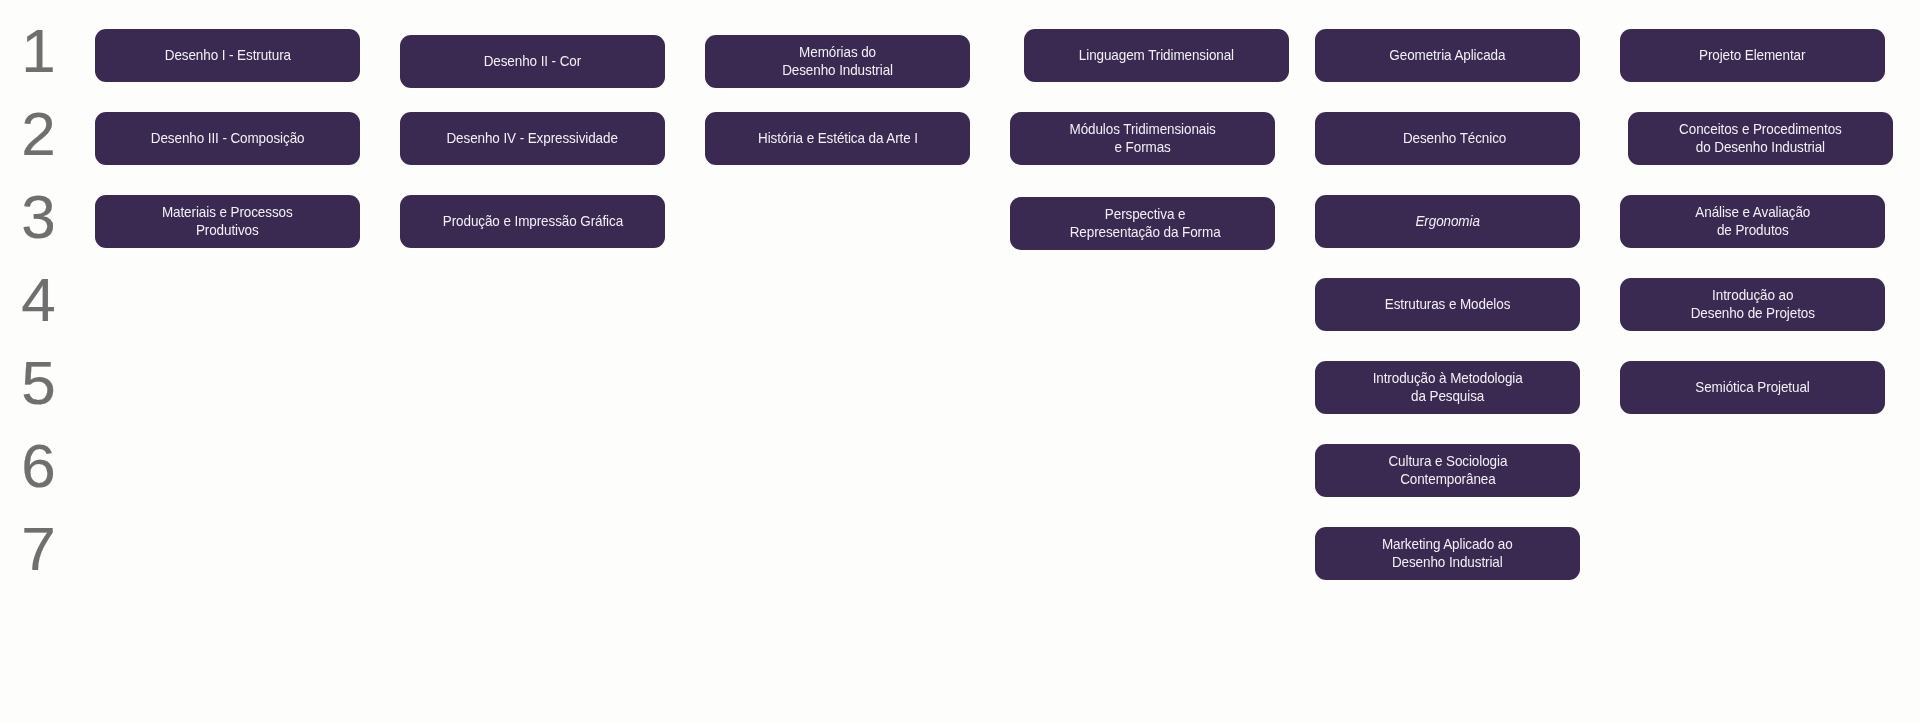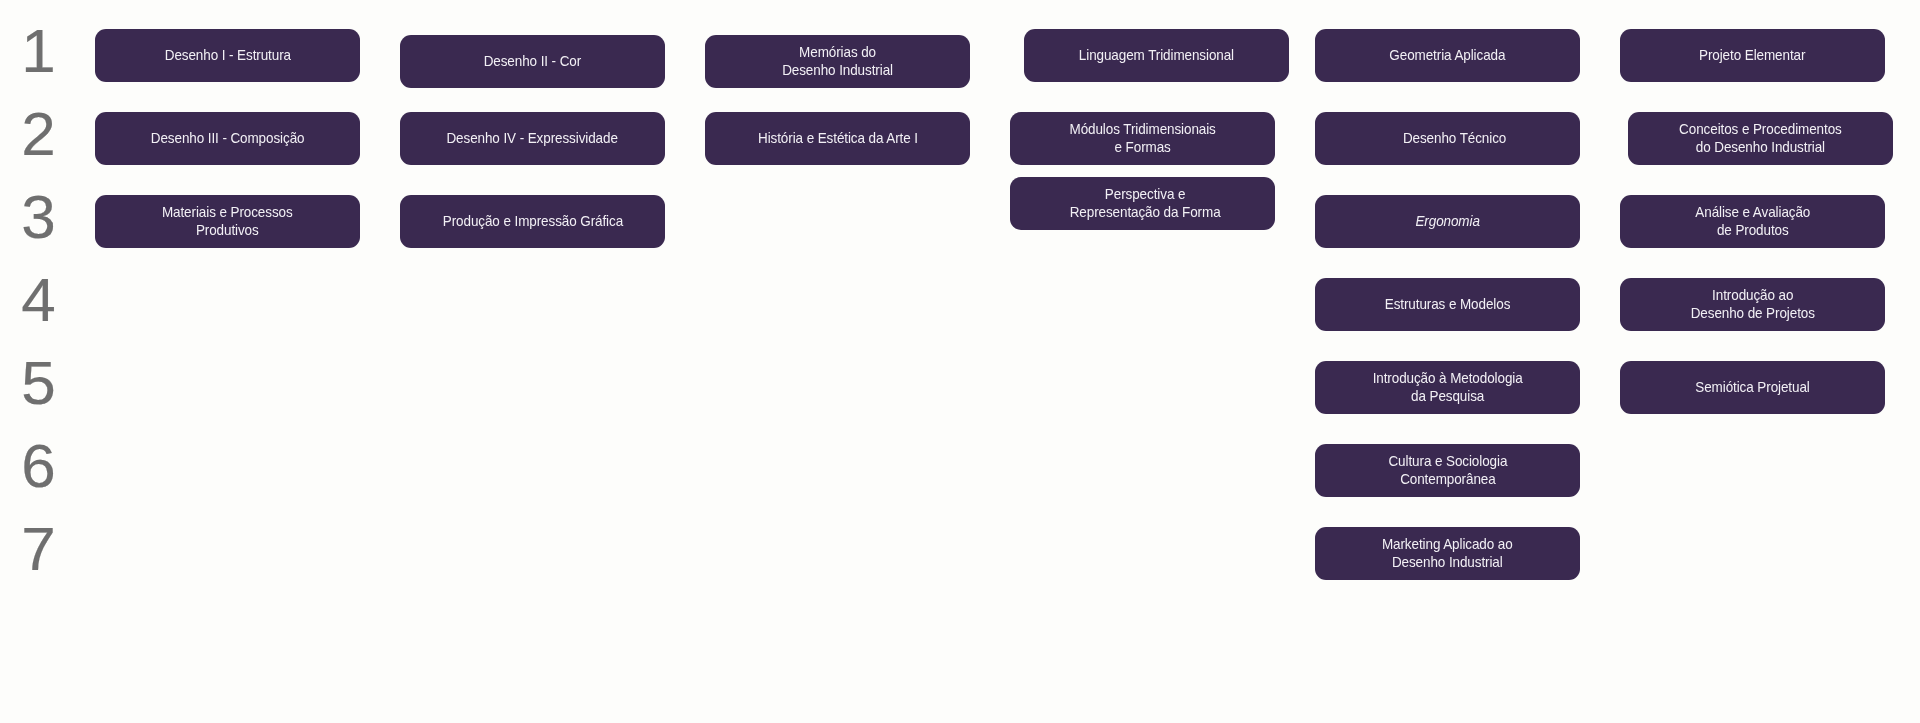--- a/index.html
+++ b/index.html
@@ -107,21 +107,21 @@
     <div class="course-card" style="left: 705px; top: 112px;">
       <span class="label">História e Estética da Arte I</span>
     </div>
     <div class="course-card" style="left: 1010px; top: 29px; margin-left: 14px;">
       <span class="label">Linguagem Tridimensional</span>
     </div>
     <div class="course-card two-line" style="left: 1010px; top: 112px;">
       <span class="label">Módulos Tridimensionais
 e Formas</span>
     </div>
-    <div class="course-card two-line" style="left: 1010px; top: 177px; padding-left: 15px;">
+    <div class="course-card two-line" style="left: 1010px; top: 197px; padding-left: 15px;">
       <span class="label">Perspectiva e
 Representação da Forma</span>
     </div>
     <div class="course-card" style="left: 1315px; top: 29px;">
       <span class="label">Geometria Aplicada</span>
     </div>
     <div class="course-card" style="left: 1315px; top: 112px; padding-left: 24px;">
       <span class="label">Desenho Técnico</span>
     </div>
     <div class="course-card" style="left: 1315px; top: 195px; font-style: italic;">

